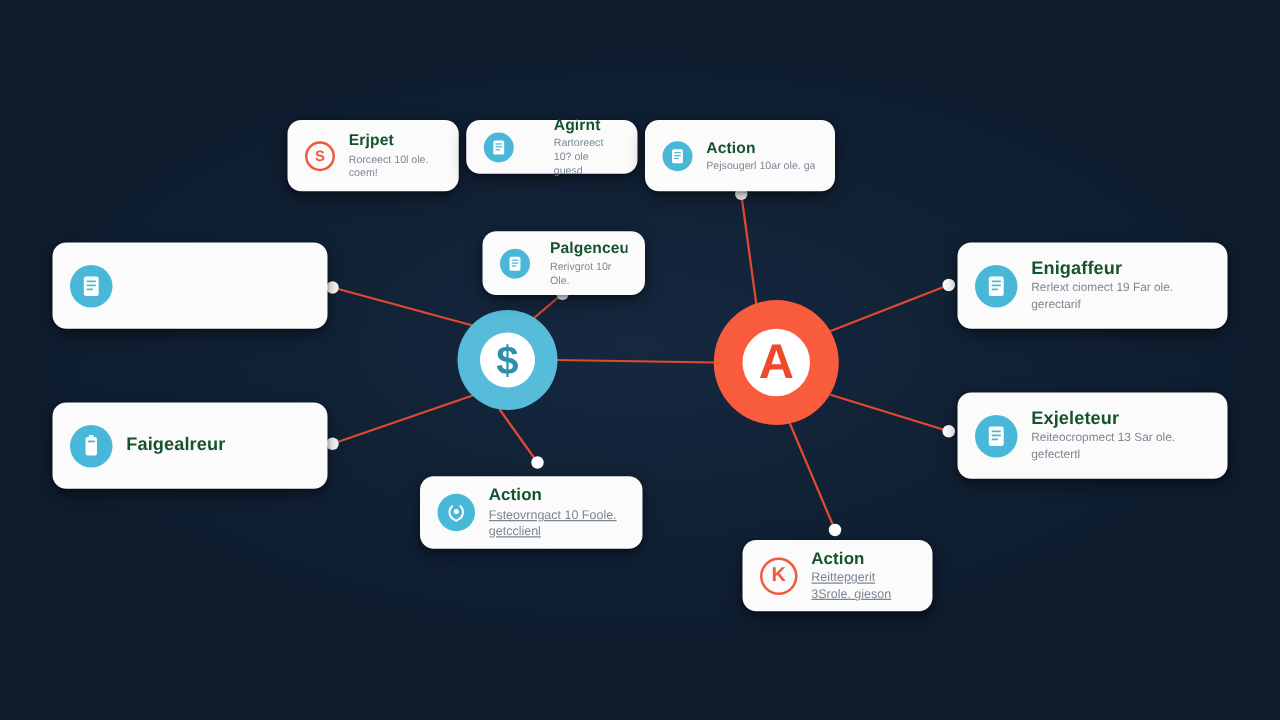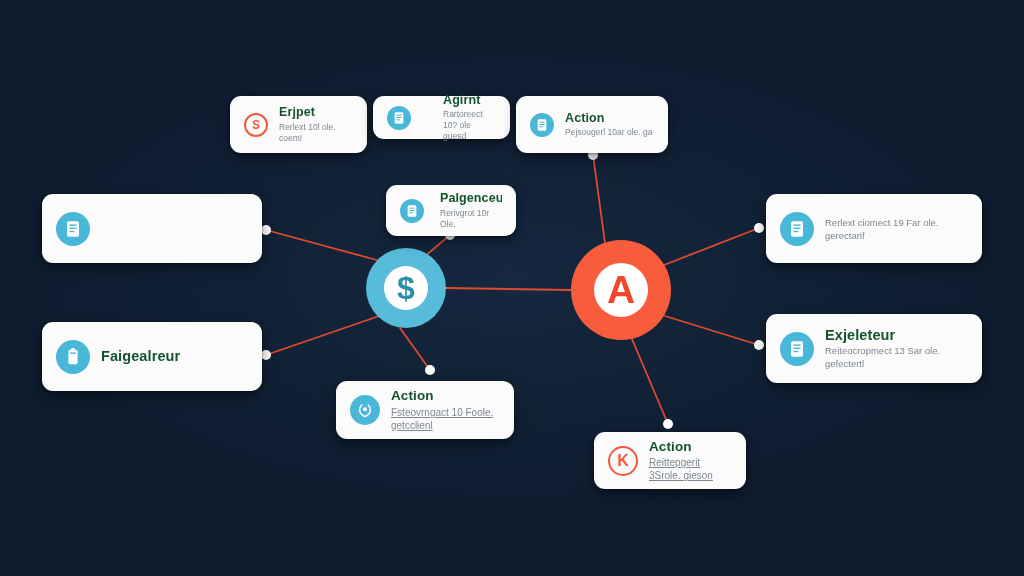--- a/index.html
+++ b/index.html
@@ -142,21 +142,21 @@
       </div>
       <div class="hub" id="hub-agent" style="left: 571px; top: 240px; width: 100px; height: 100px;">
         <div class="hub-inner" style="width: 54px; height: 54px; font-size: 39px;">A</div>
       </div>
     </div>
   <div id="card-layer">
       <div class="card sz-sm" id="card-input" style="left: 230px; top: 96px; width: 137px; height: 57px;">
         <div class="c-icon outline" style="width: 24px; height: 24px; font-size: 12px;">S</div>
         <div class="card-body">
           <div class="card-title">Erjpet</div>
-          <div class="card-desc">Rerlext 10l ole. coem!</div>
+          <div class="card-desc">Rorceect 10l ole. coem!</div>
         </div>
       </div>
       <div class="card sz-sm" id="card-agent" style="left: 373px; top: 96px; width: 137px; height: 43px; gap: 32px;">
         <div class="c-icon filled" style="width: 24px; height: 24px;">
           <svg width="16" height="16" viewBox="0 0 24 24">
             <rect x="5.5" y="3.5" width="13" height="17" rx="2" fill="#ffffff"></rect>
             <rect x="8" y="7" width="8" height="1.5" fill="#49b8d8"></rect>
             <rect x="8" y="10.5" width="8" height="1.5" fill="#49b8d8"></rect>
             <rect x="8" y="14" width="5.5" height="1.5" fill="#49b8d8"></rect>
           </svg>
@@ -207,20 +207,21 @@
       <div class="card sz-lg" id="card-enigaffeur" style="left: 766px; top: 194px; width: 216px; height: 69px;">
         <div class="c-icon filled" style="width: 34px; height: 34px;">
           <svg width="22" height="22" viewBox="0 0 24 24">
             <rect x="5.5" y="3.5" width="13" height="17" rx="2" fill="#ffffff"></rect>
             <rect x="8" y="7" width="8" height="1.5" fill="#49b8d8"></rect>
             <rect x="8" y="10.5" width="8" height="1.5" fill="#49b8d8"></rect>
             <rect x="8" y="14" width="5.5" height="1.5" fill="#49b8d8"></rect>
           </svg>
         </div>
         <div class="card-body">
+          <div class="card-title">Enigaffeur</div>
           <div class="card-desc">Rerlext ciomect 19 Far ole. gerectarif</div>
         </div>
       </div>
       <div class="card sz-lg" id="card-faigealreur" style="left: 42px; top: 322px; width: 220px; height: 69px;">
         <div class="c-icon filled" style="width: 34px; height: 34px;">
           <svg width="22" height="22" viewBox="0 0 24 24">
             <rect x="7" y="4" width="10" height="16" rx="2" fill="#ffffff"></rect>
             <rect x="10" y="2.2" width="4" height="2.2" rx="0.8" fill="#ffffff"></rect>
             <rect x="9" y="7" width="6" height="1.6" fill="#49b8d8"></rect>
           </svg>

